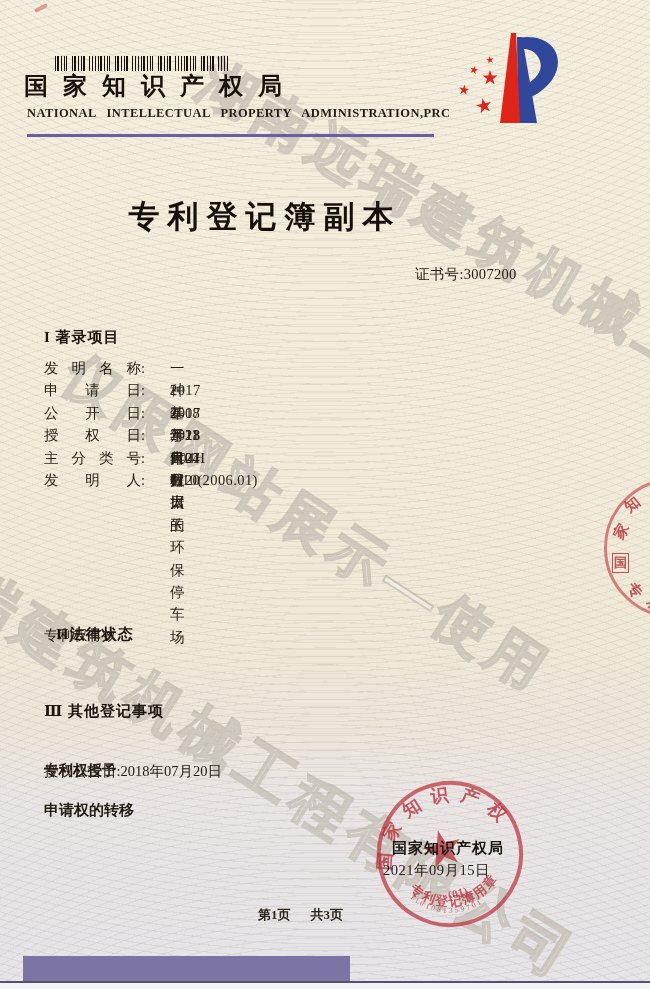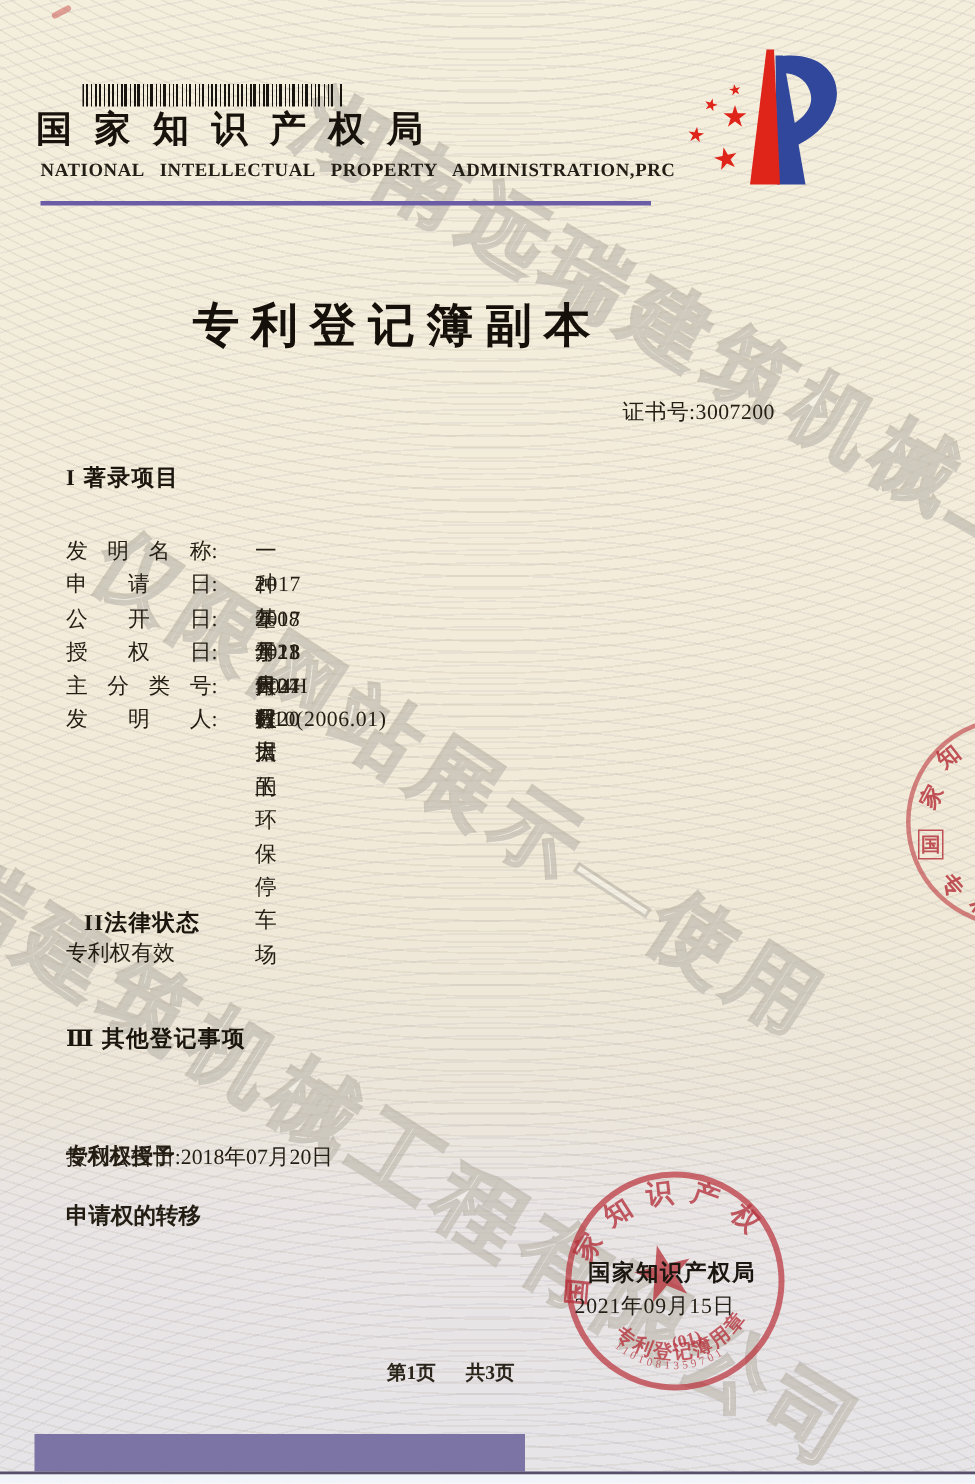--- a/index.html
+++ b/index.html
@@ -38,21 +38,21 @@
   .agency-en{left:27px;top:106px;z-index:2;font-size:12.5px;font-weight:700;letter-spacing:0.4px;word-spacing:7px;color:#221d15;}
   .purple-rule{left:27px;top:134px;width:407px;height:2.5px;background:#6a5da6;z-index:2;}
   .logo{left:452px;top:28px;width:115px;height:102px;z-index:2;}
   .corner-mark{left:34px;top:6px;width:14px;height:4px;background:rgba(198,62,62,0.45);transform:rotate(-28deg);z-index:2;border-radius:2px;}
   
   .doc-title{left:0;top:196px;width:530px;text-align:center;z-index:2;
     font-size:31px;font-weight:700;letter-spacing:8px;color:#15100a;}
   .patent-no{left:48px;top:265px;z-index:2;font-size:14.5px;font-weight:700;letter-spacing:0.3px;}
   .cert-no{left:415px;top:265px;z-index:2;font-size:14.5px;font-weight:400;letter-spacing:0.3px;}
   
-  .sec-head{z-index:2;font-size:15px;font-weight:700;color:#1a150d;letter-spacing:1px;}
+  .sec-head{z-index:2;font-size:15px;font-weight:700;color:#1a150d;letter-spacing:1px;margin-top:19px;}
   .biblio-head{left:44px;top:309px;}
   .biblio{left:44px;top:333px;z-index:2;font-size:14.5px;margin-top:24px;}
   .row{position:relative;height:22.4px;line-height:22.4px;}
   .lab{display:inline-block;width:97px;text-align:justify;text-align-last:justify;}
   .val{position:absolute;left:126px;top:0;letter-spacing:0.4px;}
   .holder{left:44px;top:481px;z-index:2;font-size:14.5px;line-height:18.8px;letter-spacing:0.3px;}
   .legal-head{left:56px;top:606px;}
   .legal-status{left:44px;top:626px;z-index:2;font-size:14.5px;text-align:right;}
   .other-head{left:44px;top:683px;}
   .grant-head{left:44px;top:721px;z-index:2;font-size:14.5px;font-weight:700;margin-top:40px;}

